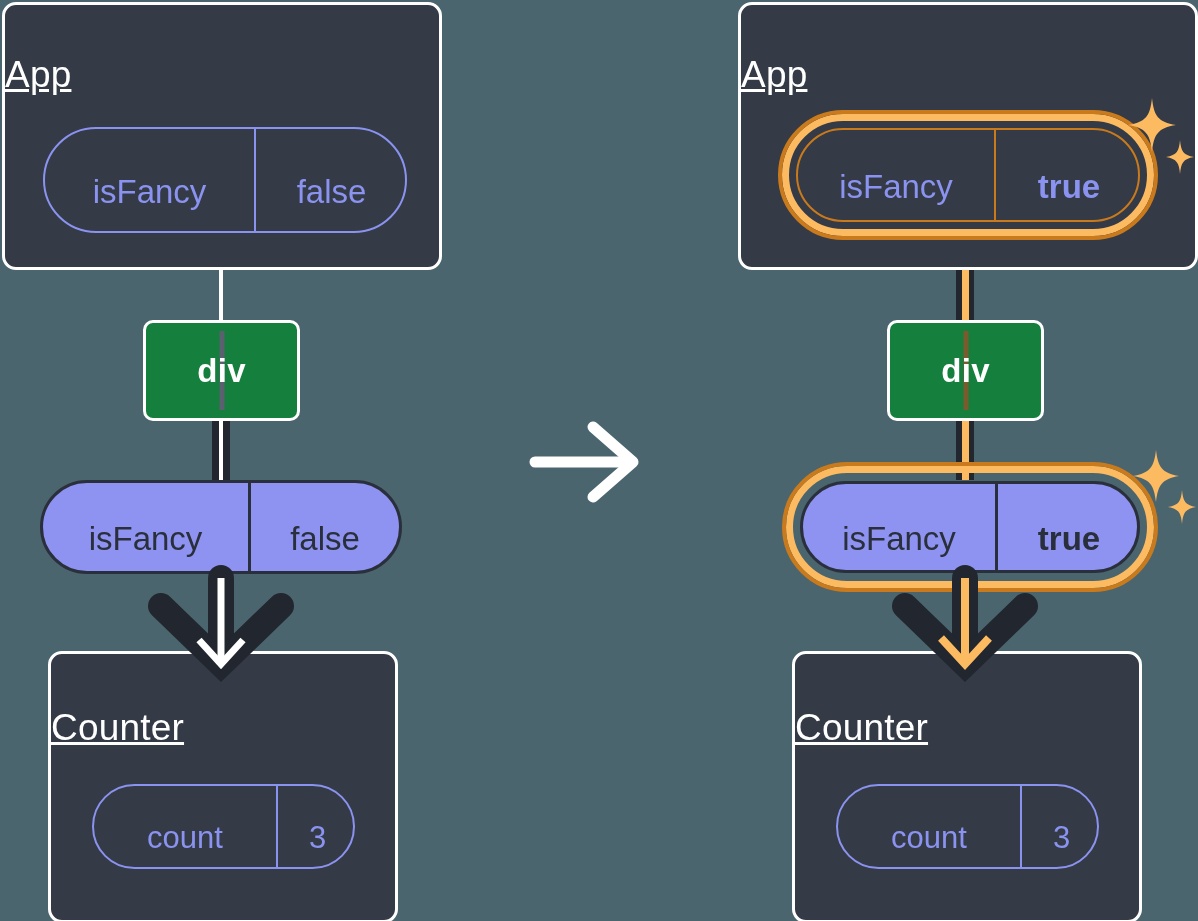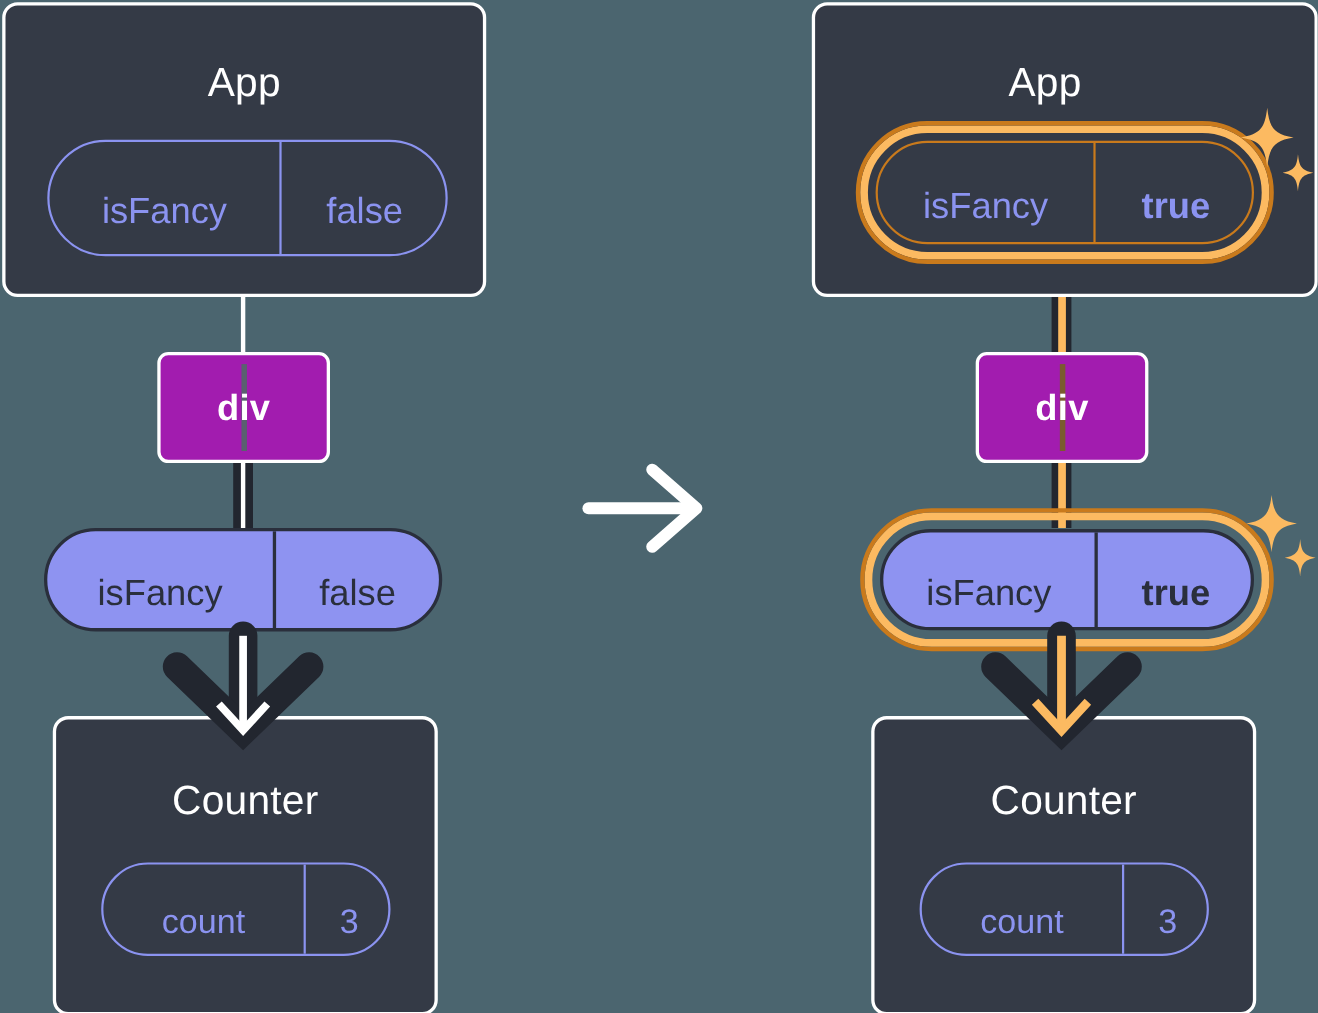--- a/index.html
+++ b/index.html
@@ -28,32 +28,33 @@
   .comp-box {
     position: absolute;
     background: #343A46;
     border: 3px solid #FFFFFF;
     border-radius: 14px;
     z-index: 4;
   }
   .comp-title {
     position: absolute;
     left: 0; right: 0;
-    text-align: center;
+    text-align: left;
     color: #FFFFFF;
     font-size: 37px;
     font-weight: 400;
     letter-spacing: 0.2px;
     white-space: nowrap;
+    text-decoration: underline;
   }
 
   
   .div-box {
     position: absolute;
-    background: #a21caf;
+    background: #15803d;
     border: 3px solid #FFFFFF;
     border-radius: 10px;
     z-index: 6;
     display: flex;
     align-items: center;
     justify-content: center;
   }
   .div-box .div-label {
     color: #FFFFFF;
     font-size: 33px;

